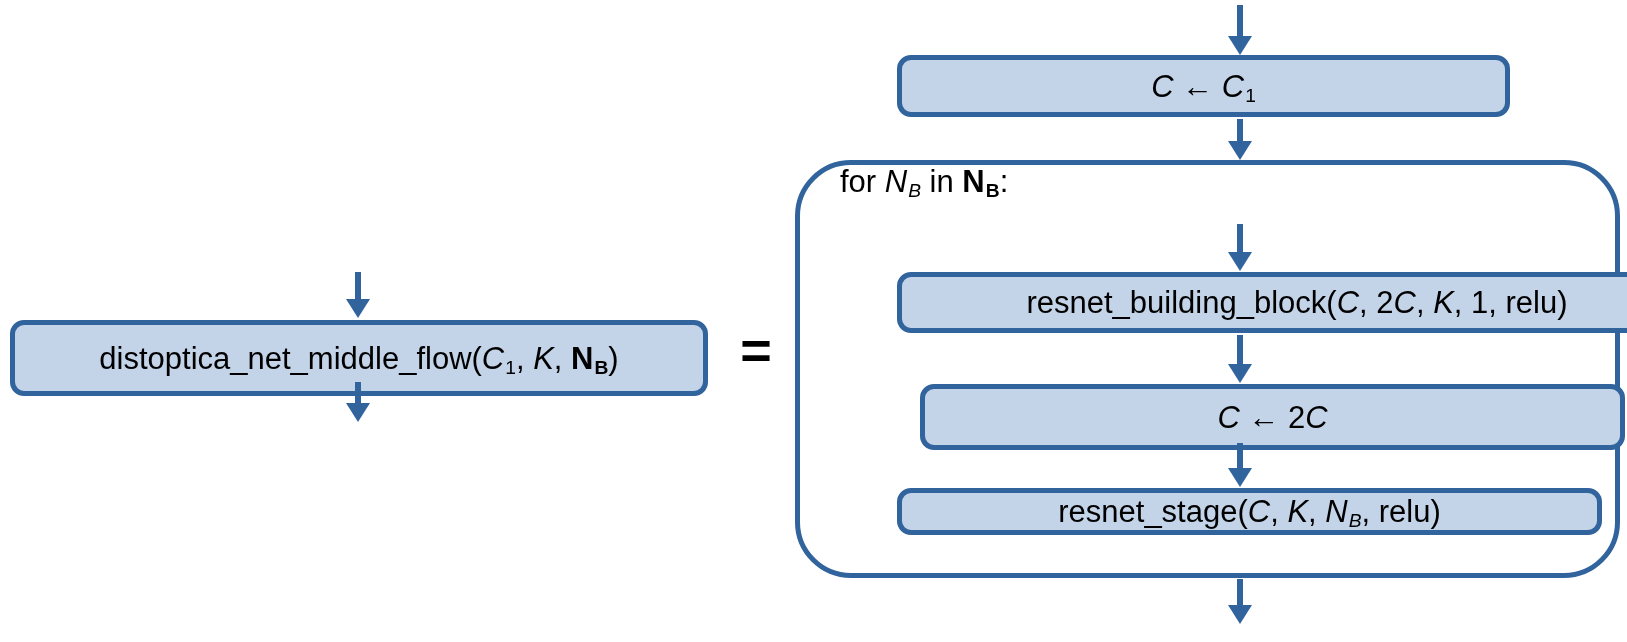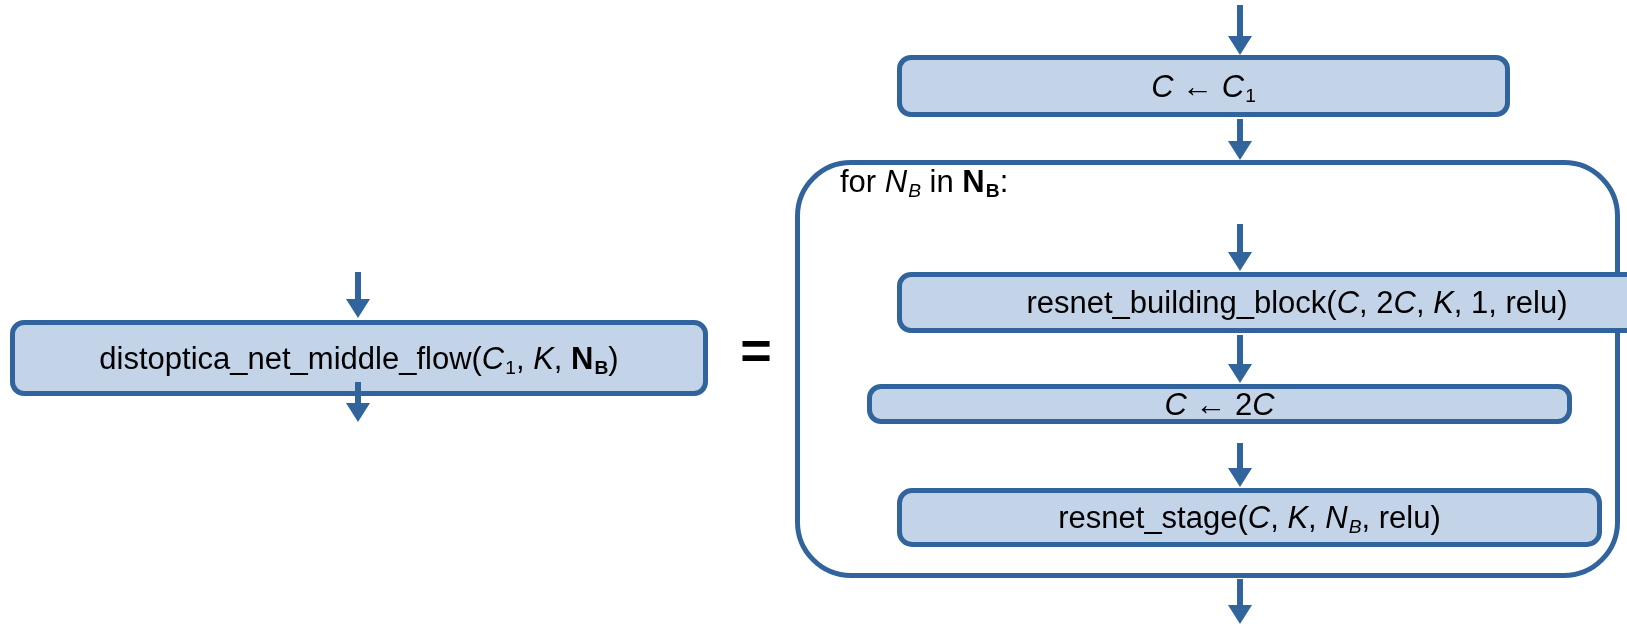--- a/index.html
+++ b/index.html
@@ -132,30 +132,30 @@
 
   <div class="node" style="left:897px; top:272px; width:800px; height:61px;">
     <span><span>resnet_building_block(</span><span class="i">C</span><span>, 2</span><span class="i">C</span><span>, </span><span class="i">K</span><span>, 1, relu)</span></span>
   </div>
 
   <div class="arrow" style="left:1228px; top:335px; height:48px;">
     <div class="shaft"></div>
     <div class="head"></div>
   </div>
 
-  <div class="node" style="left:867px; top:384px; width:705px; height:40px;">
+  <div class="node" style="left:920px; top:384px; width:705px; height:66px;">
     <span><span class="i">C</span><span> ← 2</span><span class="i">C</span></span>
   </div>
 
   <div class="arrow" style="left:1228px; top:443px; height:44px;">
     <div class="shaft"></div>
     <div class="head"></div>
   </div>
 
-  <div class="node" style="left:897px; top:488px; width:705px; height:59px;border-radius:15px;">
+  <div class="node" style="left:897px; top:488px; width:705px; height:47px;">
     <span><span>resnet_stage(</span><span class="i">C</span><span>, </span><span class="i">K</span><span>, </span><span class="i">N</span><span class="i sub">B</span><span>, relu)</span></span>
   </div>
 
   <div class="arrow" style="left:1228px; top:579px; height:45px;">
     <div class="shaft"></div>
     <div class="head"></div>
   </div>
 
 </div>
 

